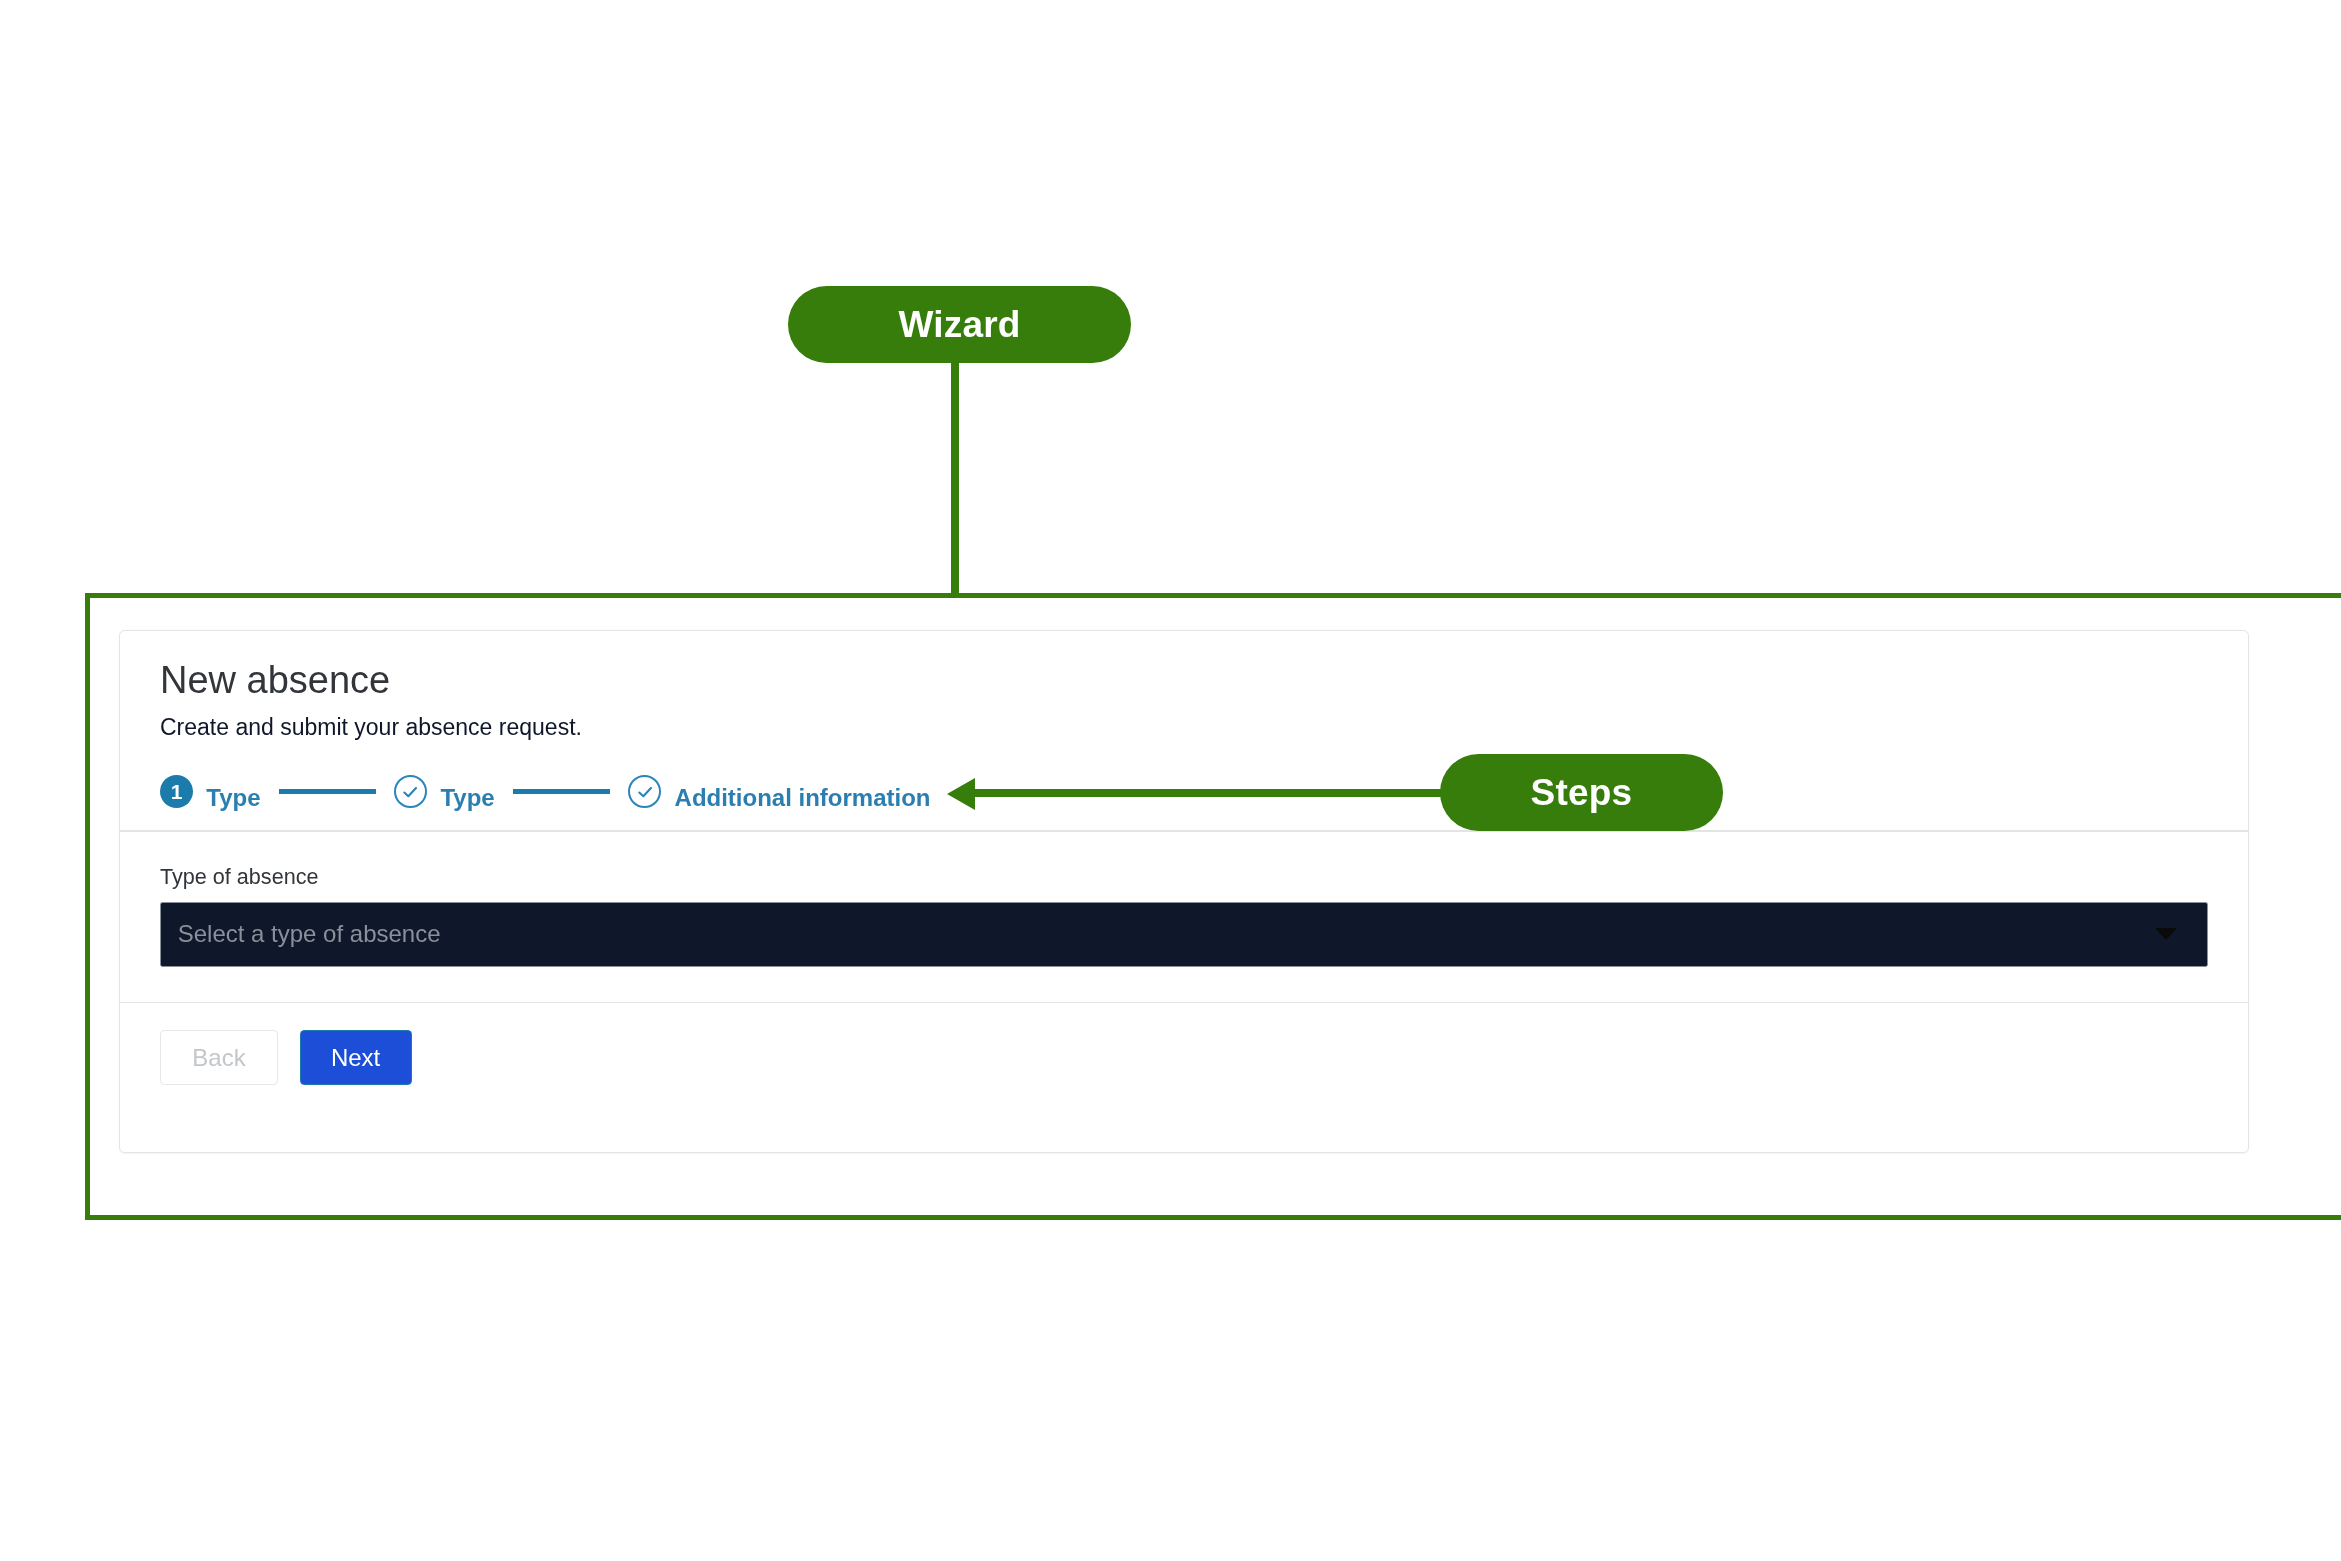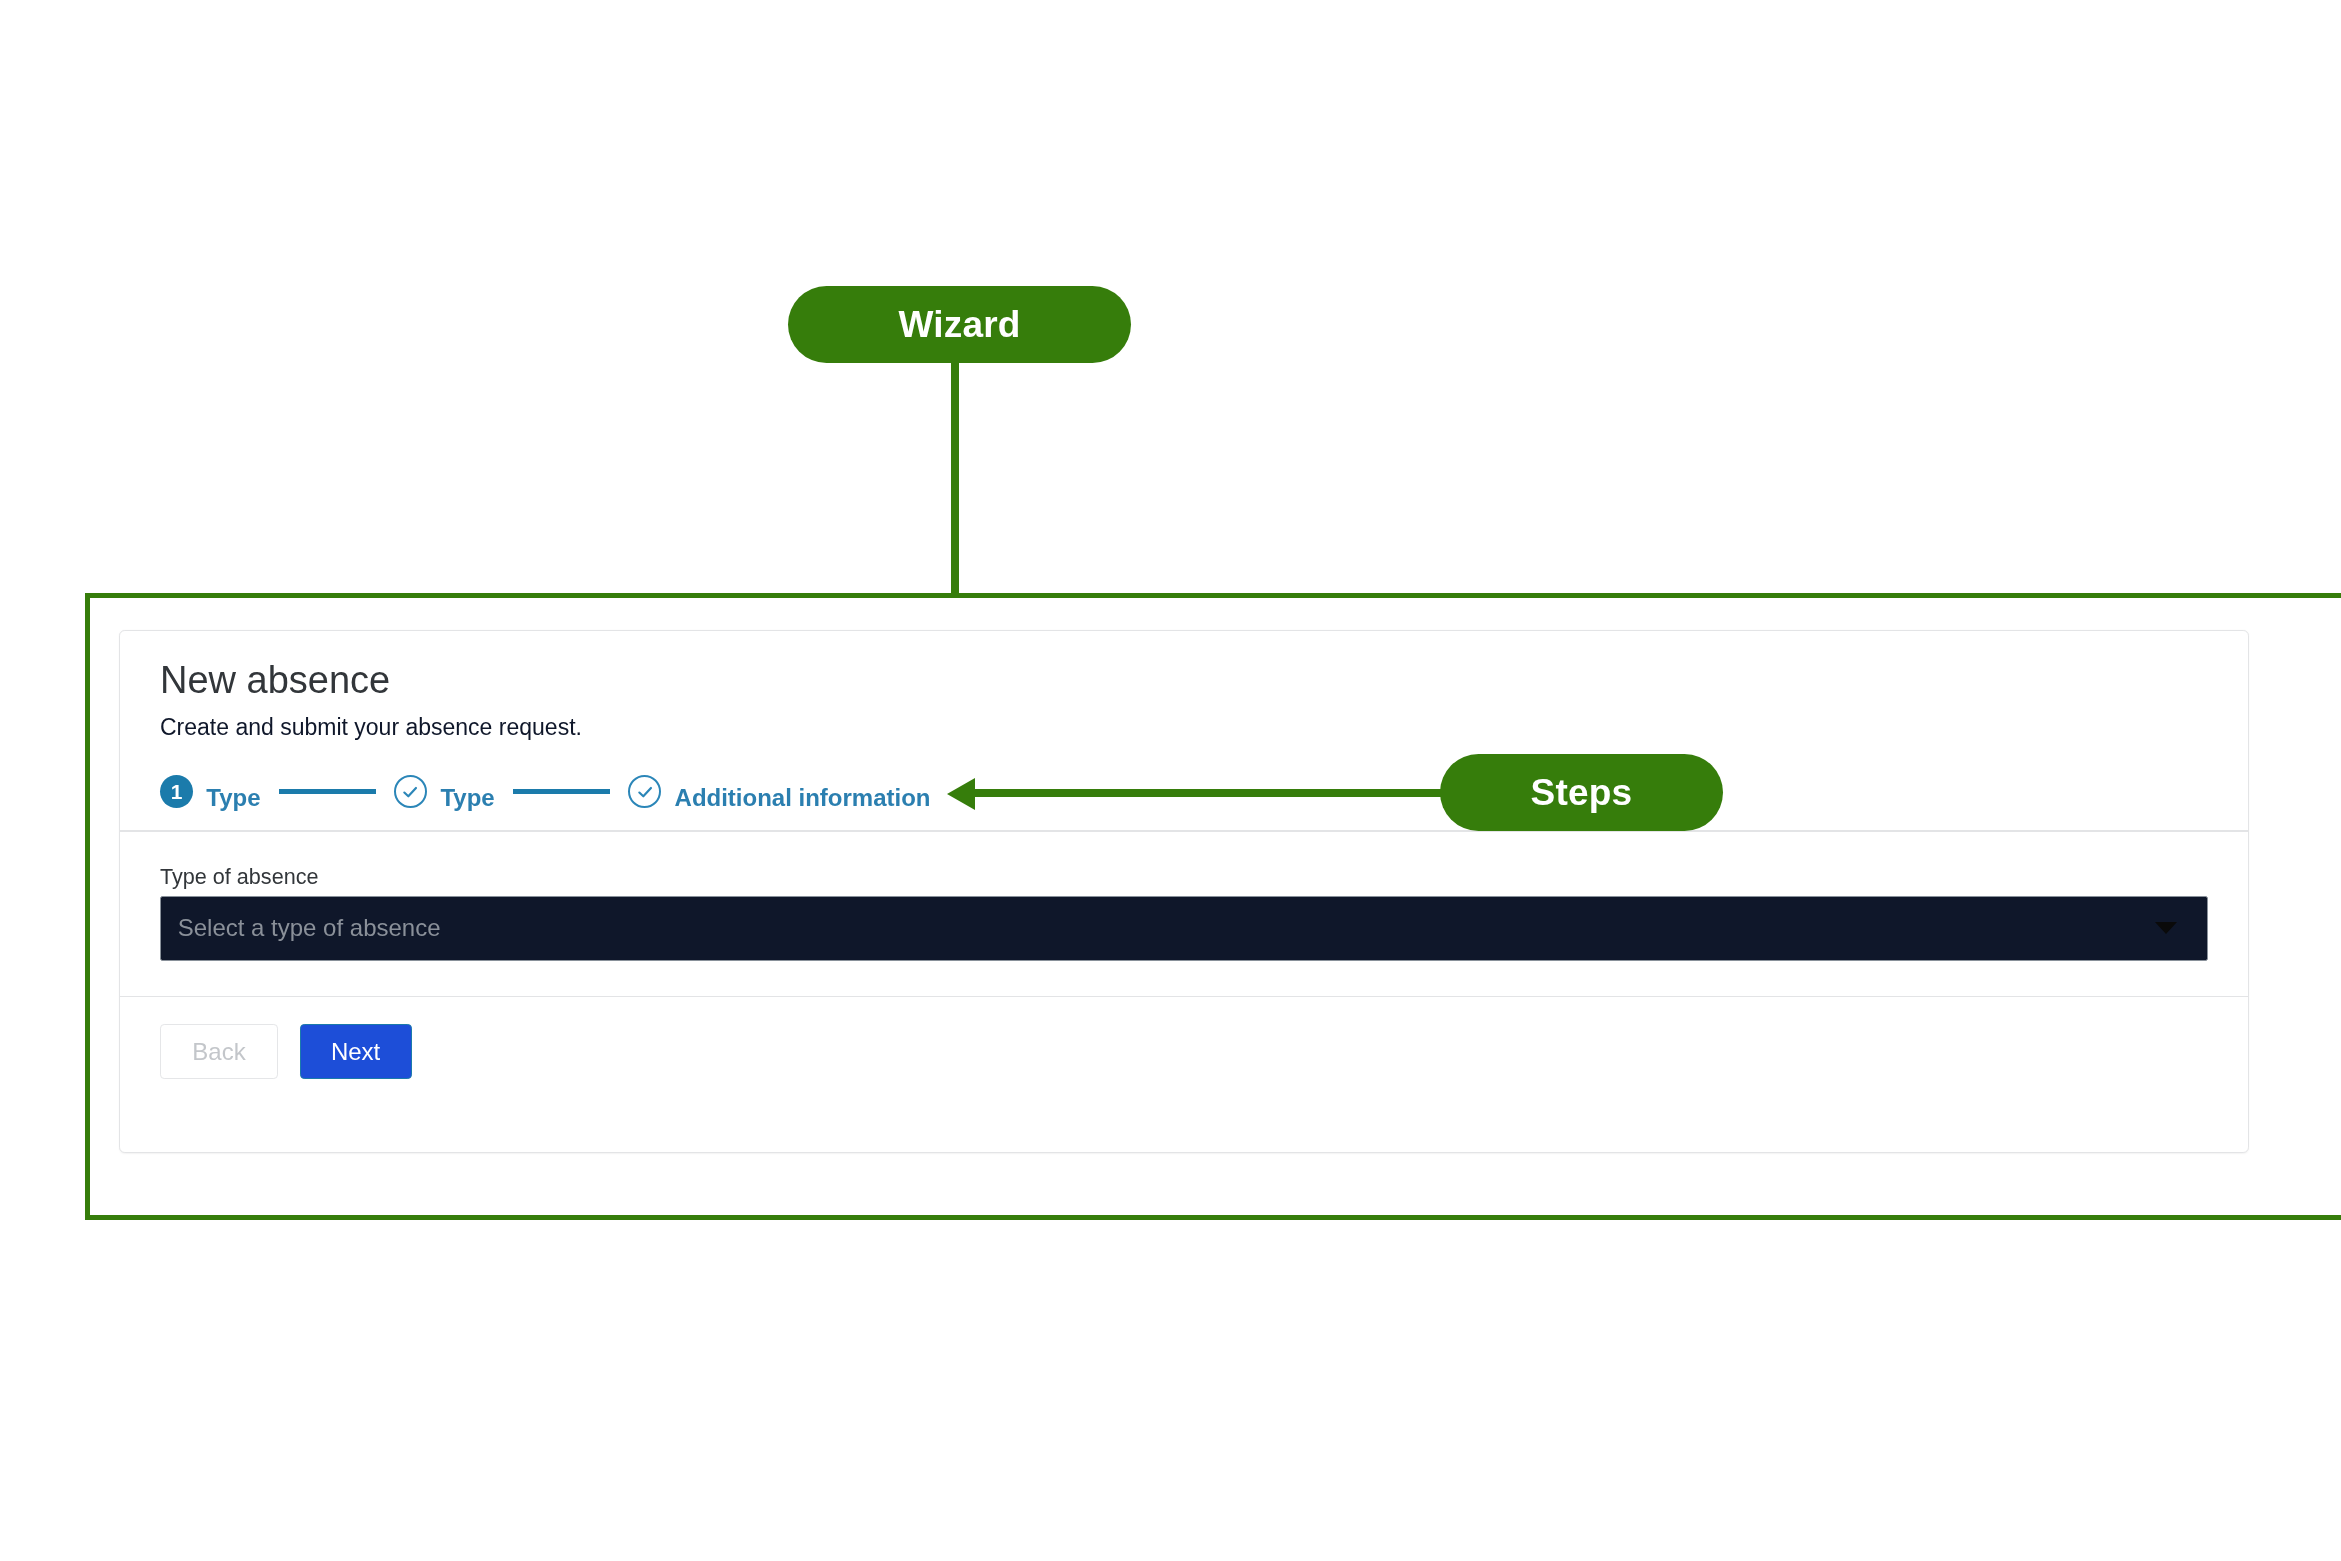--- a/index.html
+++ b/index.html
@@ -177,21 +177,21 @@
     width: 100%;
   }
 
   
   .card-body {
     padding: 32px 40px 35px 40px;
   }
   .field-label {
     font-size: 21.6px;
     color: #32363a;
-    margin-bottom: 6px;
+    margin-bottom: 12px;
   }
   .select-box {
     position: relative;
     height: 65px;
     border: 1.7px solid #89919a;
     border-radius: 2.5px;
     background: #0f172a;
     display: flex;
     align-items: center;
     padding: 0 16.7px;

